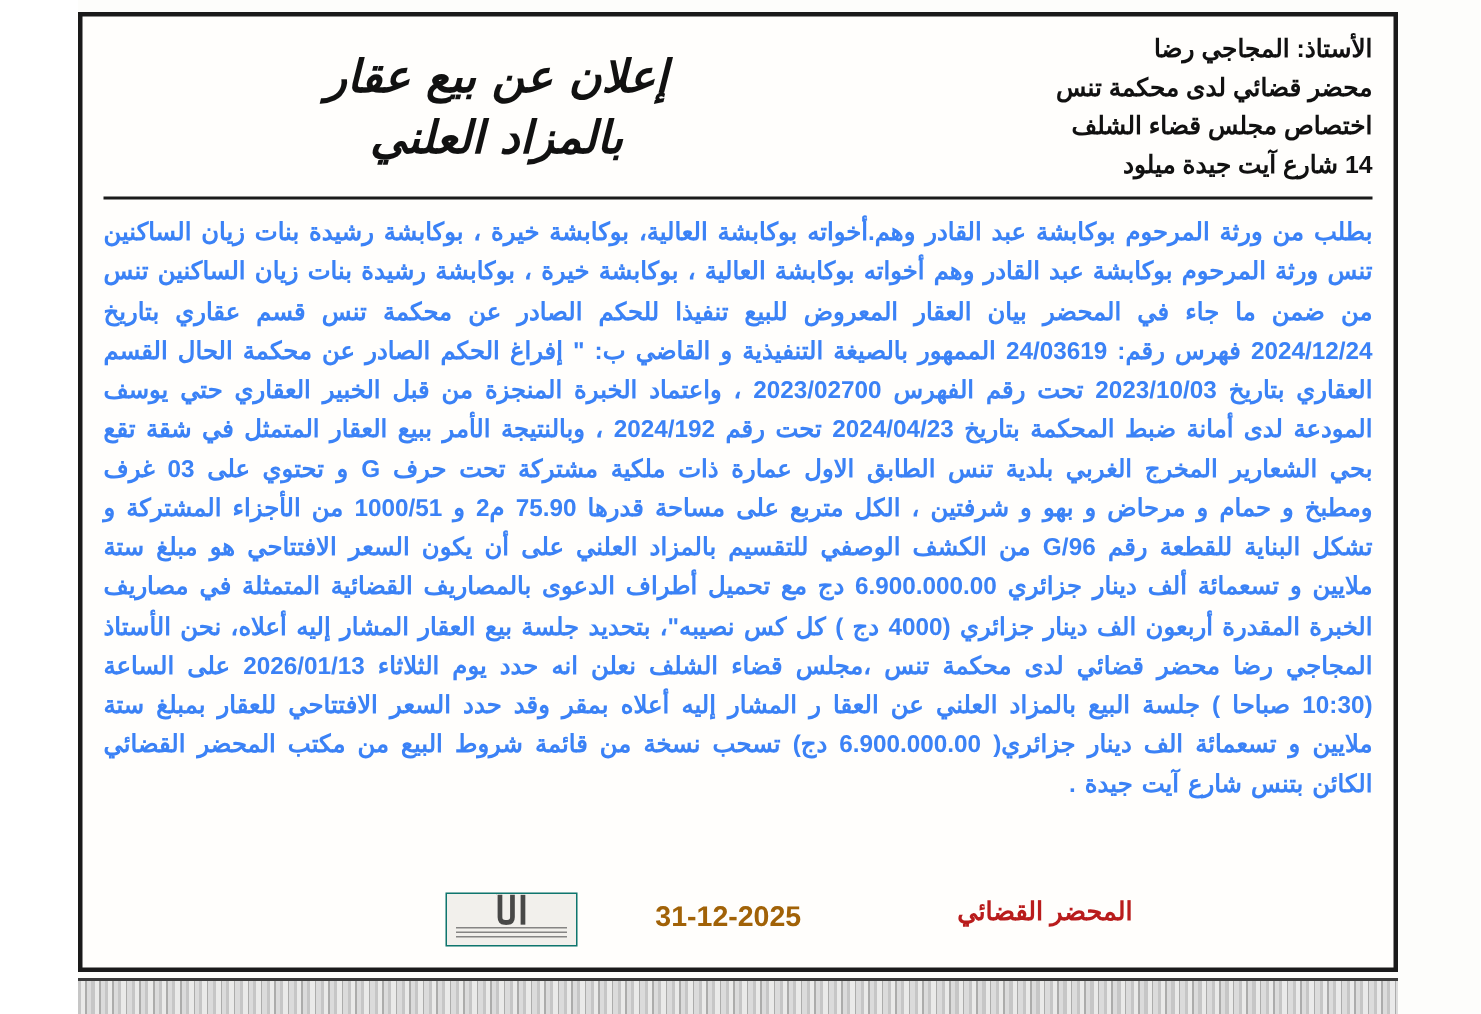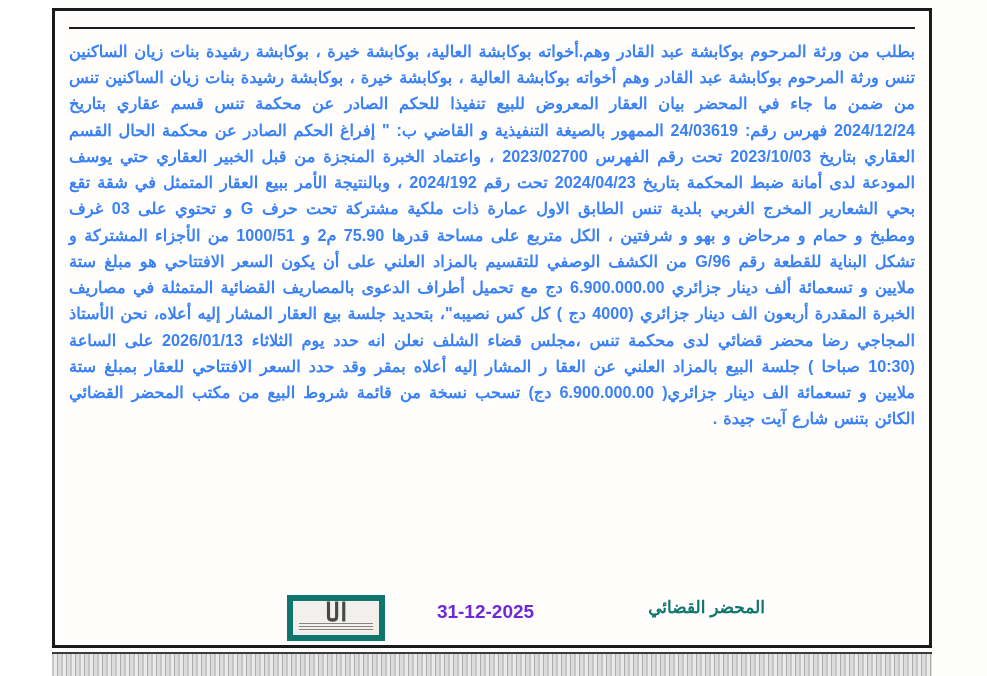--- a/index.html
+++ b/index.html
@@ -94,51 +94,51 @@
   .footer {
     position: absolute;
     left: 14px;
     right: 14px;
     bottom: 6px;
     height: 44px;
     direction: rtl;
   }
   .footer-sign {
     position: absolute;
-    right: 150px;
+    right: 160px;
     top: 2px;
     font-size: 17px;
     font-weight: bold;
-    color: #0f766e;
+    color: #b91c1c;
     text-align: right;
   }
   .footer-date {
     position: absolute;
     left: 0;
     right: 13px;
     top: 6px;
     text-align: center;
     font-size: 19px;
     font-weight: bold;
-    color: #6d28d9;
+    color: #a16207;
     direction: ltr;
   }
   .footer-stamp {
     position: absolute;
     left: 228px;
     top: 0px;
     width: 88px;
     height: 40px;
     direction: rtl;
   }
   .stamp-box {
     position: relative;
     width: 86px;
     height: 34px;
-    border: 6px solid #0f766e;
+    border: 1px solid #0f766e;
     background: #f2f0ec;
     overflow: hidden;
   }
   .stamp-glyph {
     position: absolute;
     left: 50%;
     transform: translateX(-50%);
     top: -3px;
     font-family: "DejaVu Serif", serif;
     font-size: 25px;
@@ -187,20 +187,35 @@
 </head>
 <body>
 
 <div class="page">
 
   <div class="left-margin-noise"></div>
 
   <div class="ad-frame">
     <div class="ad-inner">
 
+      <div class="header">
+
+        <div class="header-officer">
+          <div>الأستاذ: المجاجي رضا</div>
+          <div>محضر قضائي لدى محكمة تنس</div>
+          <div>اختصاص مجلس قضاء الشلف</div>
+          <div>14 شارع آيت جيدة ميلود</div>
+        </div>
+
+        <div class="header-title">
+          <div class="t1">إعلان عن بيع عقار</div>
+          <div class="t2">بالمزاد العلني</div>
+        </div>
+
+      </div>
 
       <hr class="rule">
 
       <div class="body-text">
         <p>بطلب من ورثة المرحوم بوكابشة عبد القادر وهم.أخواته بوكابشة العالية، بوكابشة خيرة ، بوكابشة رشيدة بنات زيان الساكنين تنس ورثة المرحوم بوكابشة عبد القادر وهم أخواته بوكابشة العالية ، بوكابشة خيرة ، بوكابشة رشيدة بنات زيان  الساكنين تنس من ضمن ما جاء في المحضر بيان العقار المعروض للبيع تنفيذا للحكم الصادر عن محكمة تنس قسم عقاري بتاريخ 2024/12/24 فهرس رقم: 24/03619 الممهور بالصيغة التنفيذية و القاضي ب: " إفراغ الحكم الصادر عن محكمة الحال القسم العقاري بتاريخ 2023/10/03 تحت رقم الفهرس 2023/02700 ، واعتماد الخبرة المنجزة من قبل الخبير العقاري حتي يوسف المودعة لدى أمانة ضبط المحكمة بتاريخ 2024/04/23 تحت رقم 2024/192 ، وبالنتيجة الأمر ببيع العقار المتمثل في شقة  تقع بحي الشعارير المخرج الغربي بلدية تنس الطابق الاول عمارة ذات ملكية مشتركة تحت حرف G و تحتوي على 03 غرف ومطبخ و حمام و مرحاض و بهو و شرفتين ، الكل متربع على مساحة قدرها 75.90 م2 و 1000/51 من الأجزاء المشتركة و تشكل البناية للقطعة رقم G/96 من الكشف الوصفي للتقسيم بالمزاد العلني على أن يكون السعر الافتتاحي هو مبلغ ستة ملايين و تسعمائة ألف دينار جزائري 6.900.000.00 دج مع تحميل أطراف الدعوى بالمصاريف القضائية المتمثلة في مصاريف الخبرة المقدرة أربعون الف دينار جزائري  (4000 دج ) كل كس نصيبه"، بتحديد جلسة بيع العقار المشار إليه أعلاه، نحن الأستاذ المجاجي رضا محضر قضائي لدى محكمة تنس ،مجلس قضاء الشلف نعلن انه حدد يوم  الثلاثاء 2026/01/13 على الساعة (10:30 صباحا )   جلسة البيع بالمزاد العلني عن العقا ر المشار إليه أعلاه بمقر وقد حدد  السعر الافتتاحي للعقار  بمبلغ ستة ملايين و تسعمائة الف  دينار جزائري( 6.900.000.00 دج) تسحب نسخة من قائمة شروط البيع من مكتب المحضر القضائي الكائن بتنس شارع آيت جيدة .</p>
       </div>
 
       <div class="footer">
         <div class="footer-sign">المحضر القضائي</div>
         <div class="footer-date">31-12-2025</div>

